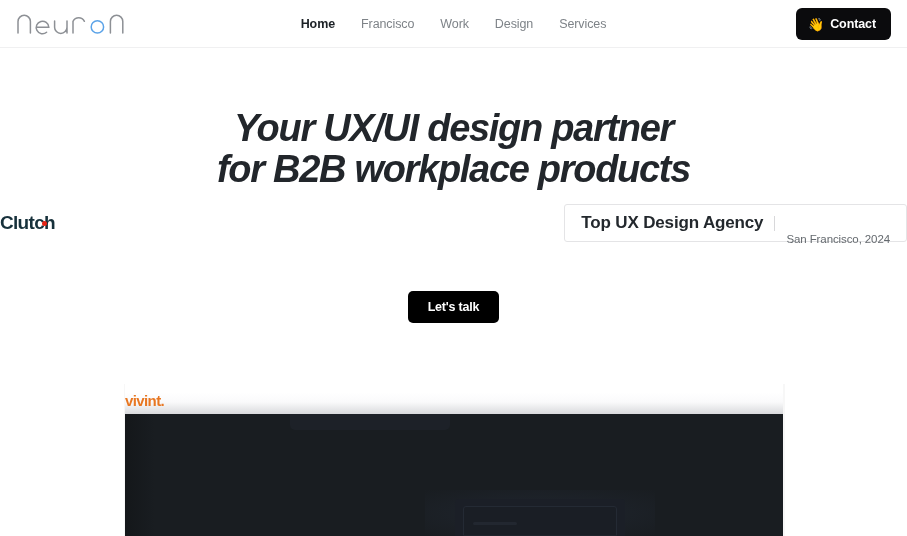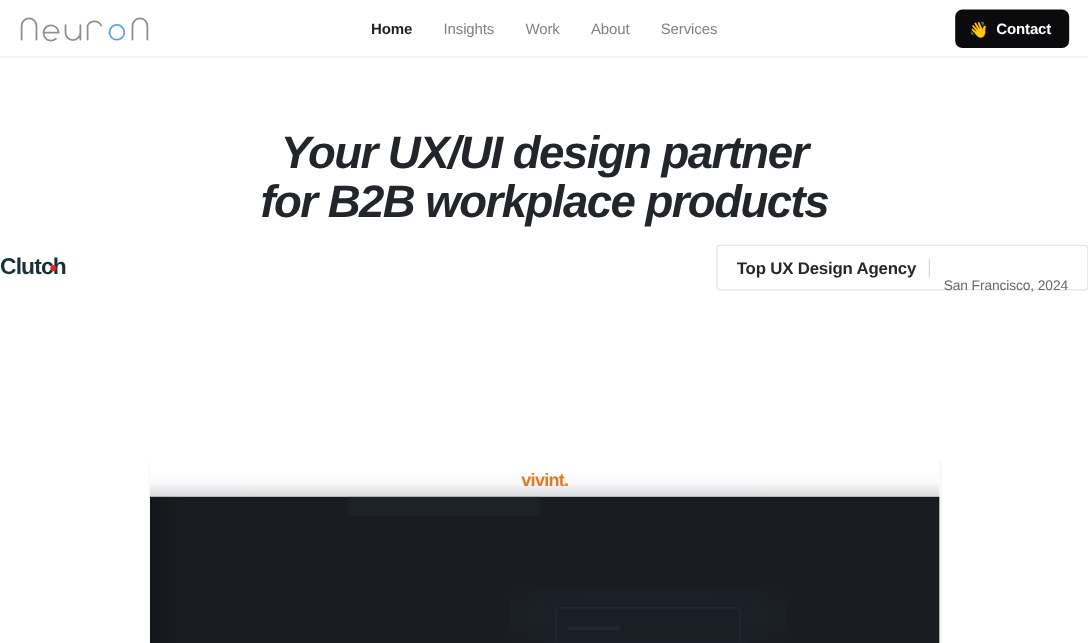--- a/index.html
+++ b/index.html
@@ -131,21 +131,21 @@
     border: 1px solid #e4e4e6;
     border-radius: 3px;
     height: 38px;
     padding: 0 16px;
     display: flex;
     align-items: center;
     gap: 11px;
     background: #fff;
   }
   .badge-strong {
-    font-size: 14px;
+    font-size: 17px;
     font-weight: bold;
     color: #23282d;
     letter-spacing: -0.15px;
     white-space: nowrap;
   }
   .badge-sep {
     width: 1px;
     height: 15px;
     background: #d8d8da;
   }
@@ -195,21 +195,20 @@
     height: 30px;
     background: linear-gradient(to bottom, #ffffff 0%, #ffffff 28%, #fafafb 60%, #d9dadd 100%);
   }
   .brand-logo {
     position: absolute;
     top: 0; left: 0;
     width: 658px;
     height: 30px;
     display: flex;
     align-items: flex-end;
-    justify-content: center;
     padding-bottom: 5px;
   }
   .brand-logo-text {
     font-size: 15px;
     font-weight: bold;
     letter-spacing: -0.6px;
     color: #e87722;
     line-height: 16px;
   }
   .screen {
@@ -310,23 +309,23 @@
       <circle cx="81.4" cy="17.9" r="6.2" fill="none" stroke="#5BA3E8" stroke-width="1.5"></circle>
       <g fill="none" stroke="#8d9095" stroke-width="1.5" stroke-linecap="round">
 
         <path d="M94.4 24 L94.4 12.5 A6.2 6.2 0 0 1 106.8 12.5 L106.8 24"></path>
       </g>
     </svg>
   </a>
 
   <nav class="nav">
     <a class="nav-item active">Home</a>
-    <a class="nav-item">Insights</a>
+    <a class="nav-item">Francisco</a>
     <a class="nav-item">Work</a>
-    <a class="nav-item">About</a>
+    <a class="nav-item">Design</a>
     <a class="nav-item">Services</a>
   </nav>
 
   <button class="contact-btn">
     <span class="contact-emoji">👋</span>
     <span>Contact</span>
   </button>
 </div>
 
 <div class="hero">
@@ -341,20 +340,23 @@
       <span>Clutch</span>
       <span class="clutch-dot"></span>
     </div>
     <div class="clutch-badge">
       <span class="badge-strong">Top UX Design Agency</span>
       <span class="badge-sep"></span>
       <span class="badge-muted">San Francisco, 2024</span>
     </div>
   </div>
 
+  <div class="cta-wrap">
+    <button class="cta-btn">Let's talk</button>
+  </div>
 
   <div class="page-edge-left"></div>
   <div class="page-edge-right"></div>
 
   <div class="showcase">
     <div class="showcase-top"></div>
     <div class="brand-logo">
       <span class="brand-logo-text">vivint.</span>
     </div>
     <div class="screen">

